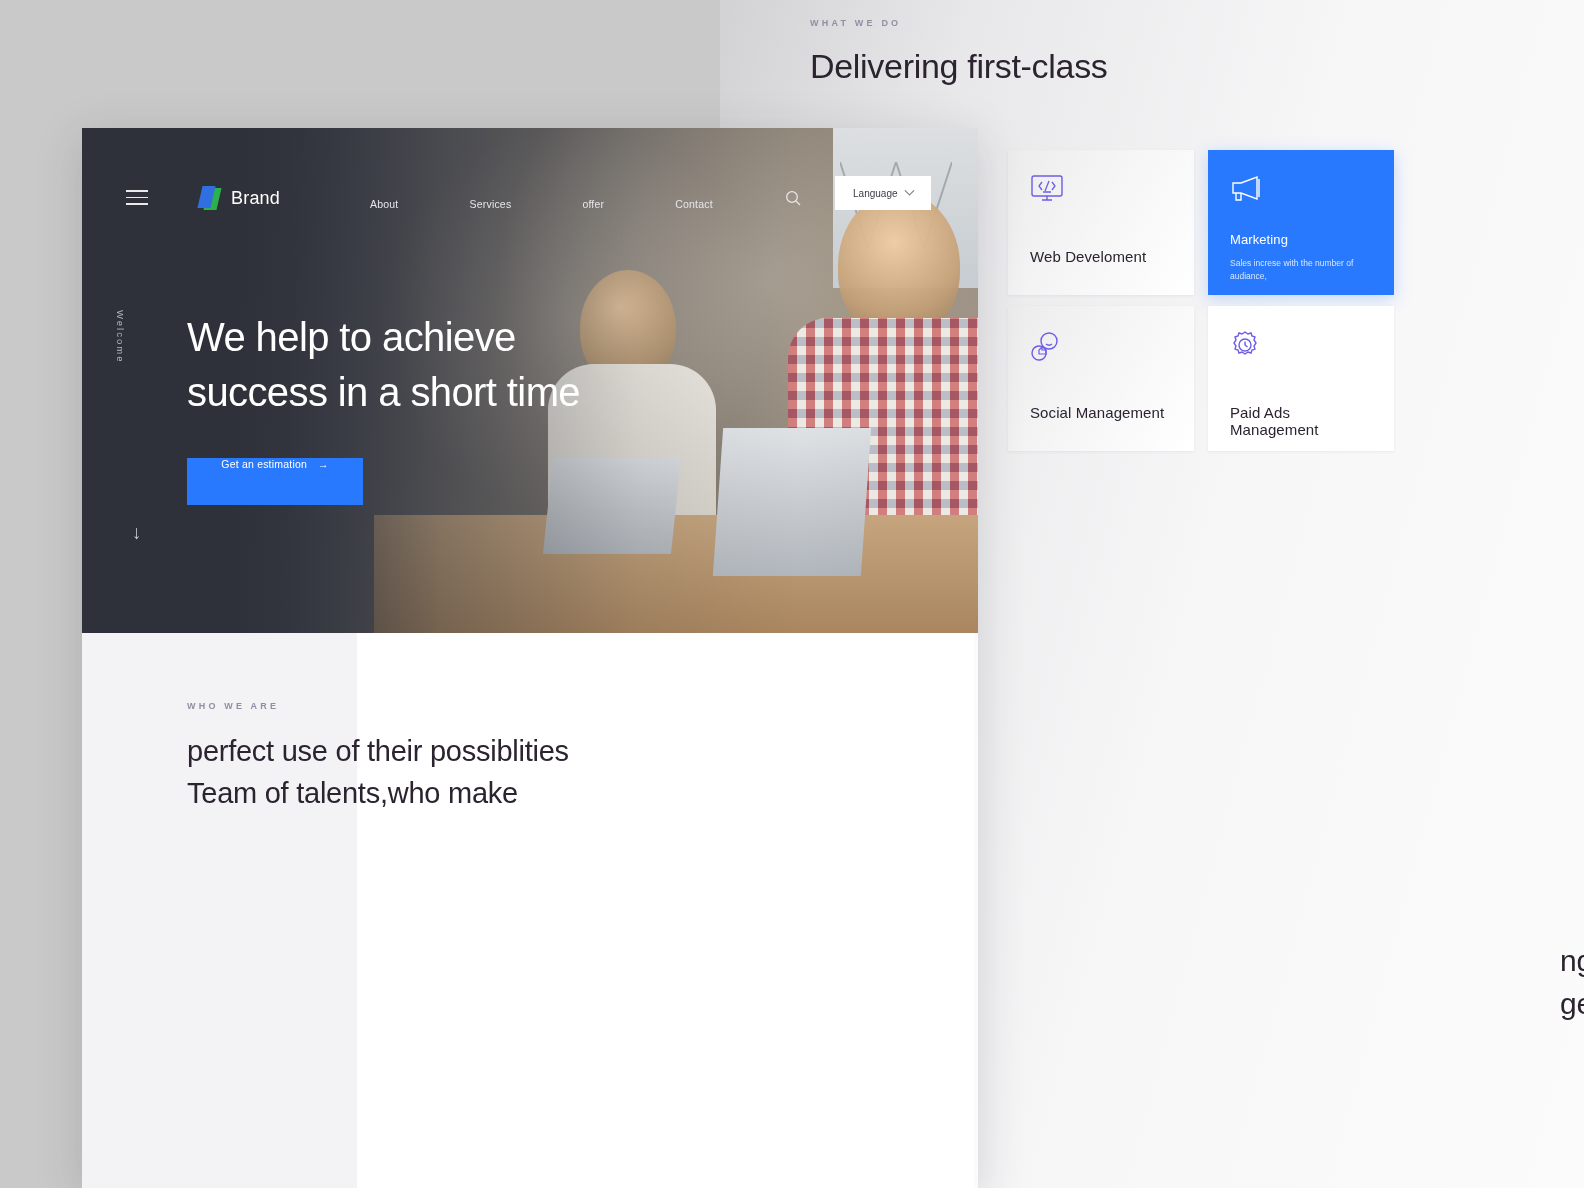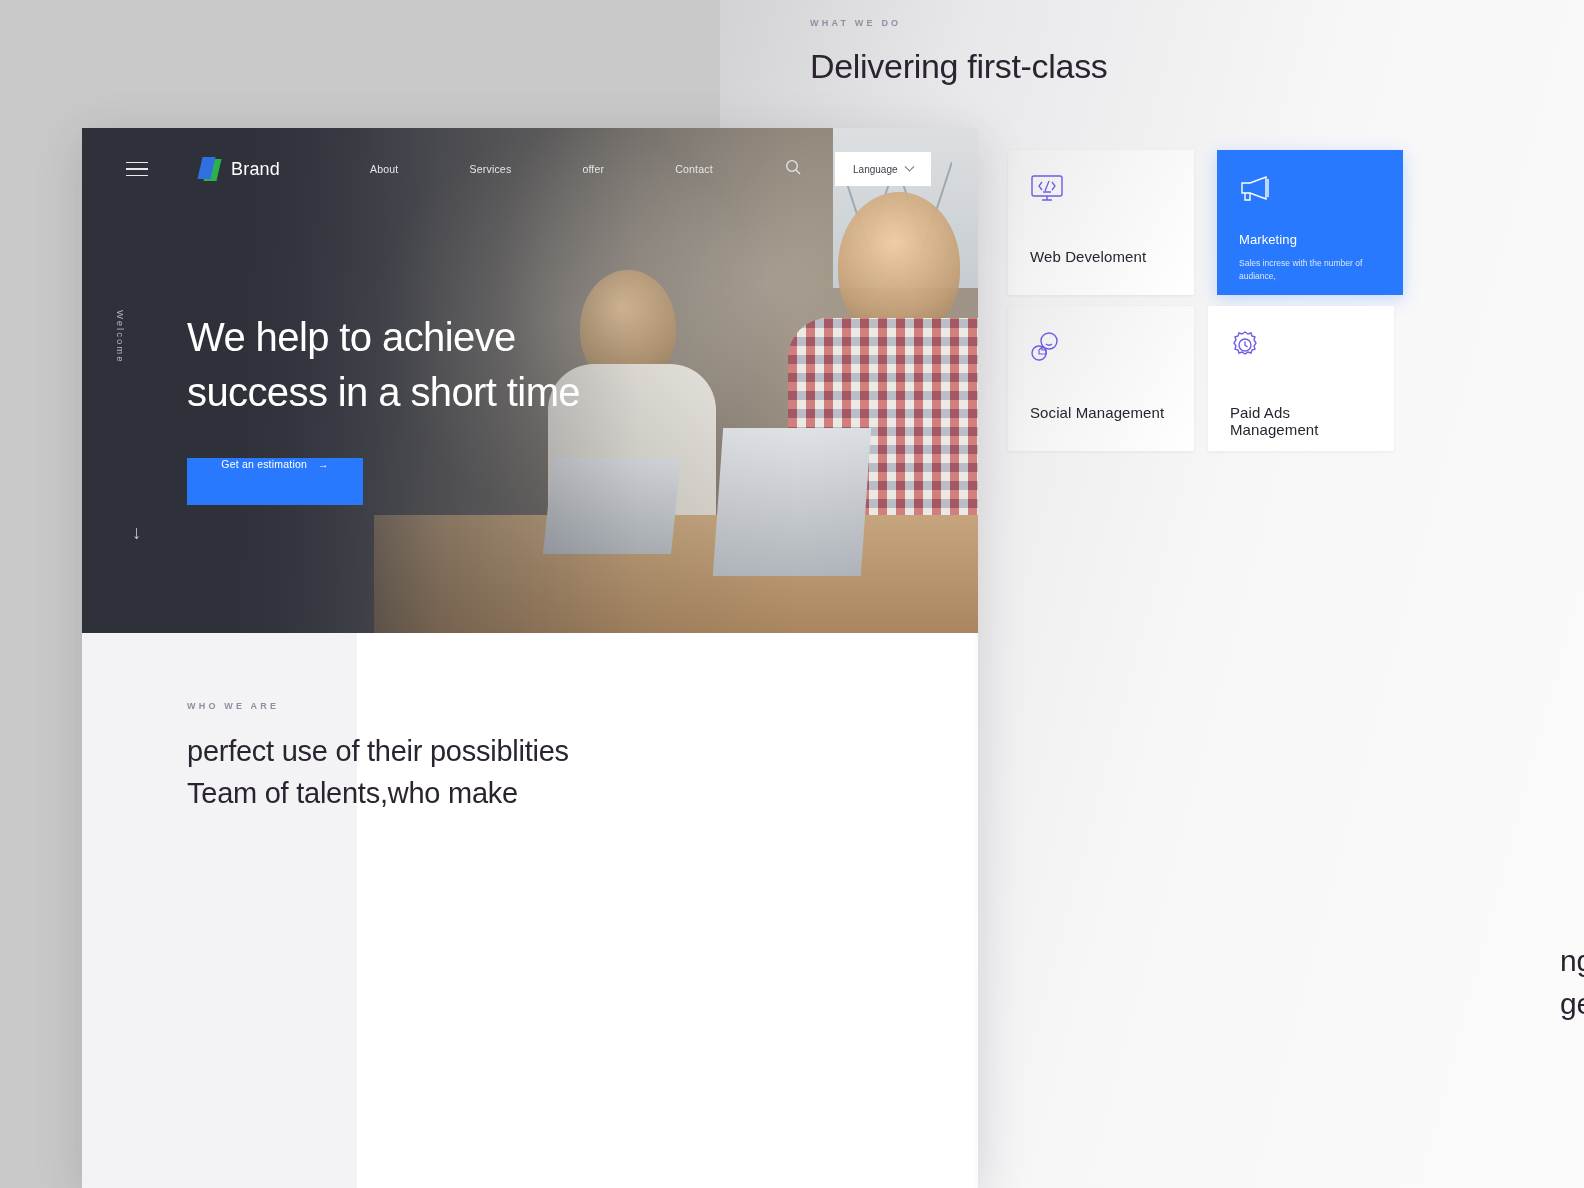--- a/index.html
+++ b/index.html
@@ -29,21 +29,21 @@
   
   .cards{
     position:absolute; left:288px; top:150px; width:386px; height:296px;
   }
   .card{
     position:absolute; width:186px; height:145px; padding:24px 22px;
     background:linear-gradient(120deg,#ececed 0%,#f6f6f7 50%,#ffffff 100%);
     box-shadow:0 1px 3px rgba(60,60,80,.07);
   }
   .card.c0{ left:0; top:0; }
-  .card.c1{ left:209px; top:0; background:#2979ff; box-shadow:0 4px 16px rgba(41,121,255,.25); }
+  .card.c1{ left:200px; top:0; background:#2979ff; box-shadow:0 4px 16px rgba(41,121,255,.25); }
   .card.c2{ left:0; top:156px; }
   .card.c3{ left:200px; top:156px; background:#fff; }
   .card-ico{ height:42px; display:block; }
   .card-ico svg{ display:block; }
   .card-title{
     font-size:15px; color:#2b2330; margin-top:32px; letter-spacing:.1px;
   }
   .card.c1 .card-title{ color:#fff; margin-top:16px; font-size:13px; }
   .card-sub{
     margin-top:10px; font-size:8.5px; line-height:1.55;
@@ -113,21 +113,21 @@
   }
   .p-lap{ position:absolute; background:linear-gradient(180deg,#dcdfe2,#b3b8bd); }
   .lapA{ left:320px; top:330px; width:128px; height:96px; transform:skewX(-6deg); }
   .lapB{ left:490px; top:300px; width:148px; height:148px; transform:skewX(-4deg);
          background:linear-gradient(170deg,#e3e6e9,#aeb3b9); }
   .hero-scrim{
     position:absolute; inset:0;
     background:linear-gradient(90deg,#2e313a 0 16%, rgba(46,49,58,.88) 23%, rgba(46,49,58,.42) 40%, rgba(46,49,58,.10) 62%, rgba(46,49,58,0) 80%);
   }
   
-  .nav{ position:absolute; left:0; top:0; width:896px; height:82px; display:flex; align-items:center; z-index:6; }
+  .nav{ position:absolute; left:0; top:0; width:896px; height:82px; display:flex; align-items:flex-end; z-index:6; }
   .burger{ margin-left:44px; width:22px; }
   .burger i{ display:block; height:1.6px; background:#e9e9ee; margin:5px 0; }
   .logo-wrap{ display:flex; align-items:center; margin-left:52px; }
   .logo-mark{ width:20px; height:24px; position:relative; }
   .logo-mark .g{ position:absolute; left:6px; top:2px; width:13px; height:22px;
      background:#2bb24c; transform:skewX(-13deg); }
   .logo-mark .b{ position:absolute; left:0px; top:0px; width:13px; height:22px;
      background:#2f6fe0; transform:skewX(-13deg); }
   .brand{ margin-left:11px; color:#fff; font-size:18px; letter-spacing:.2px; }
   .nav-links{ display:flex; margin-left:90px; gap:71px; }

